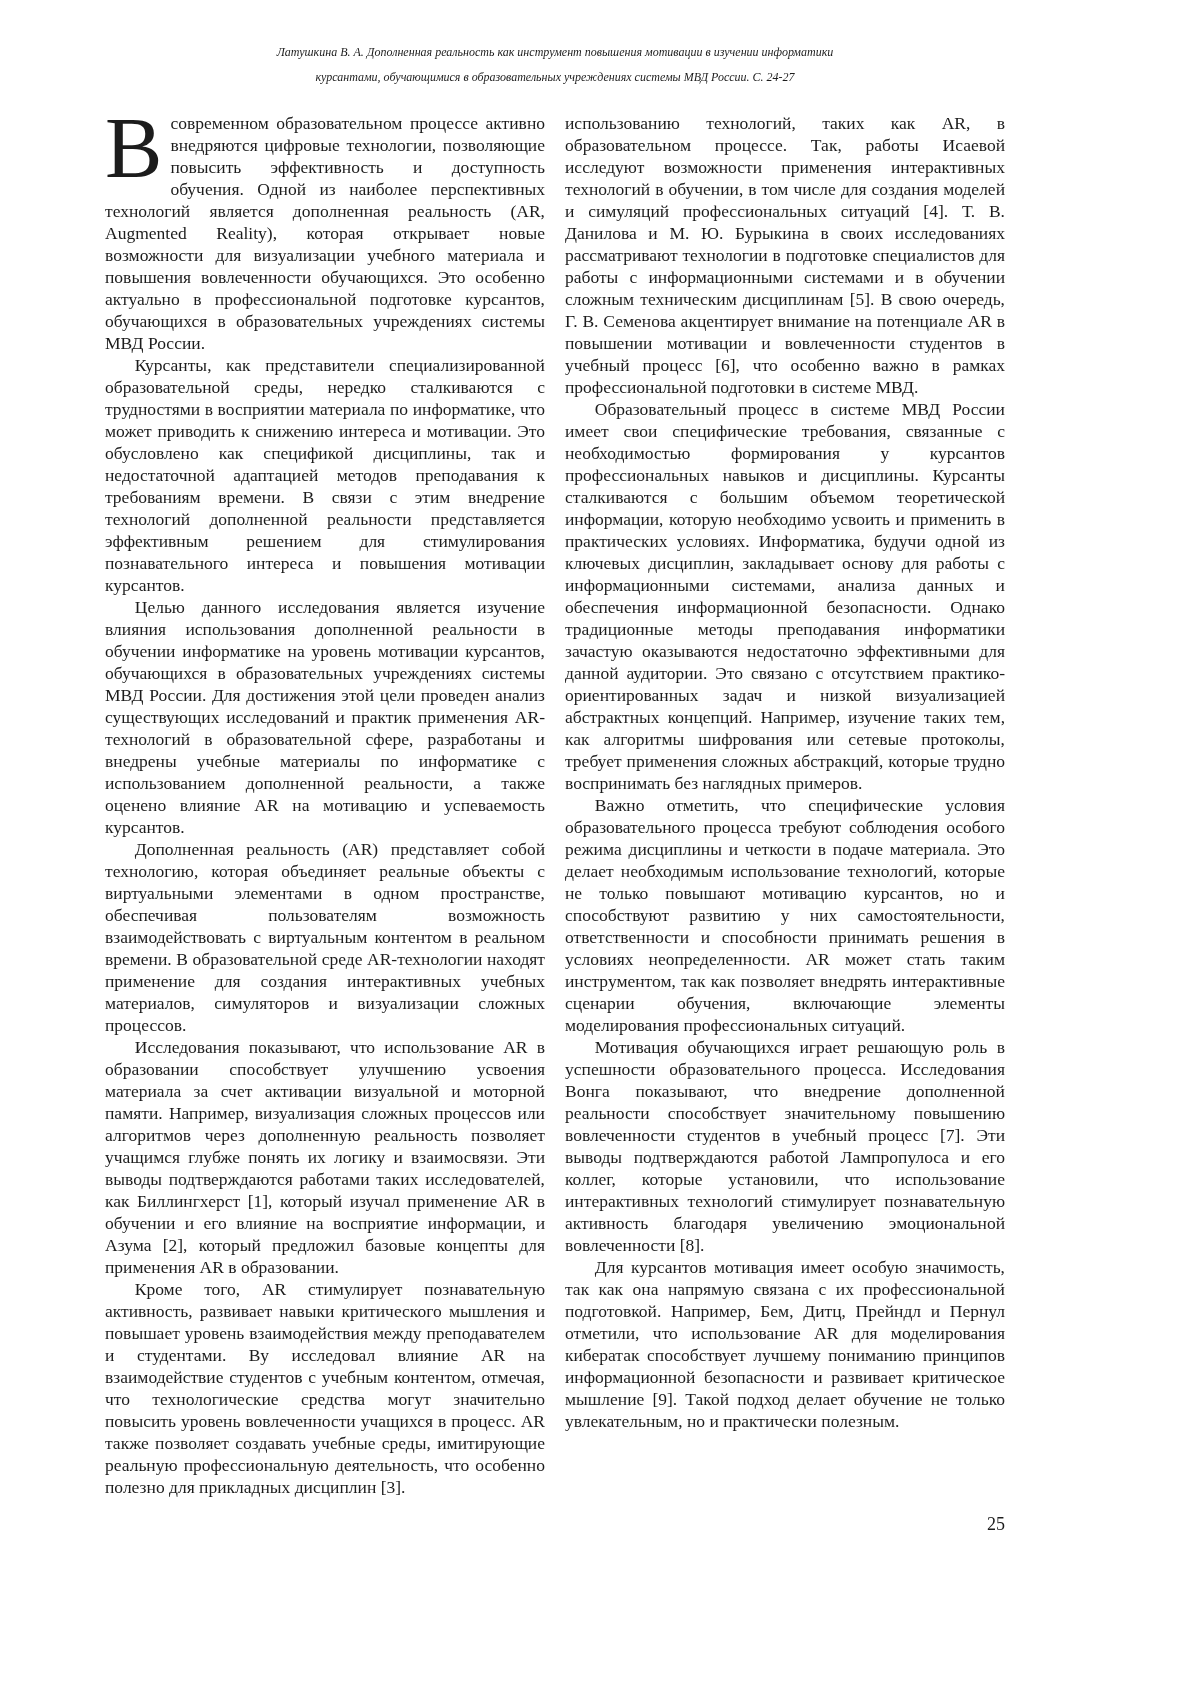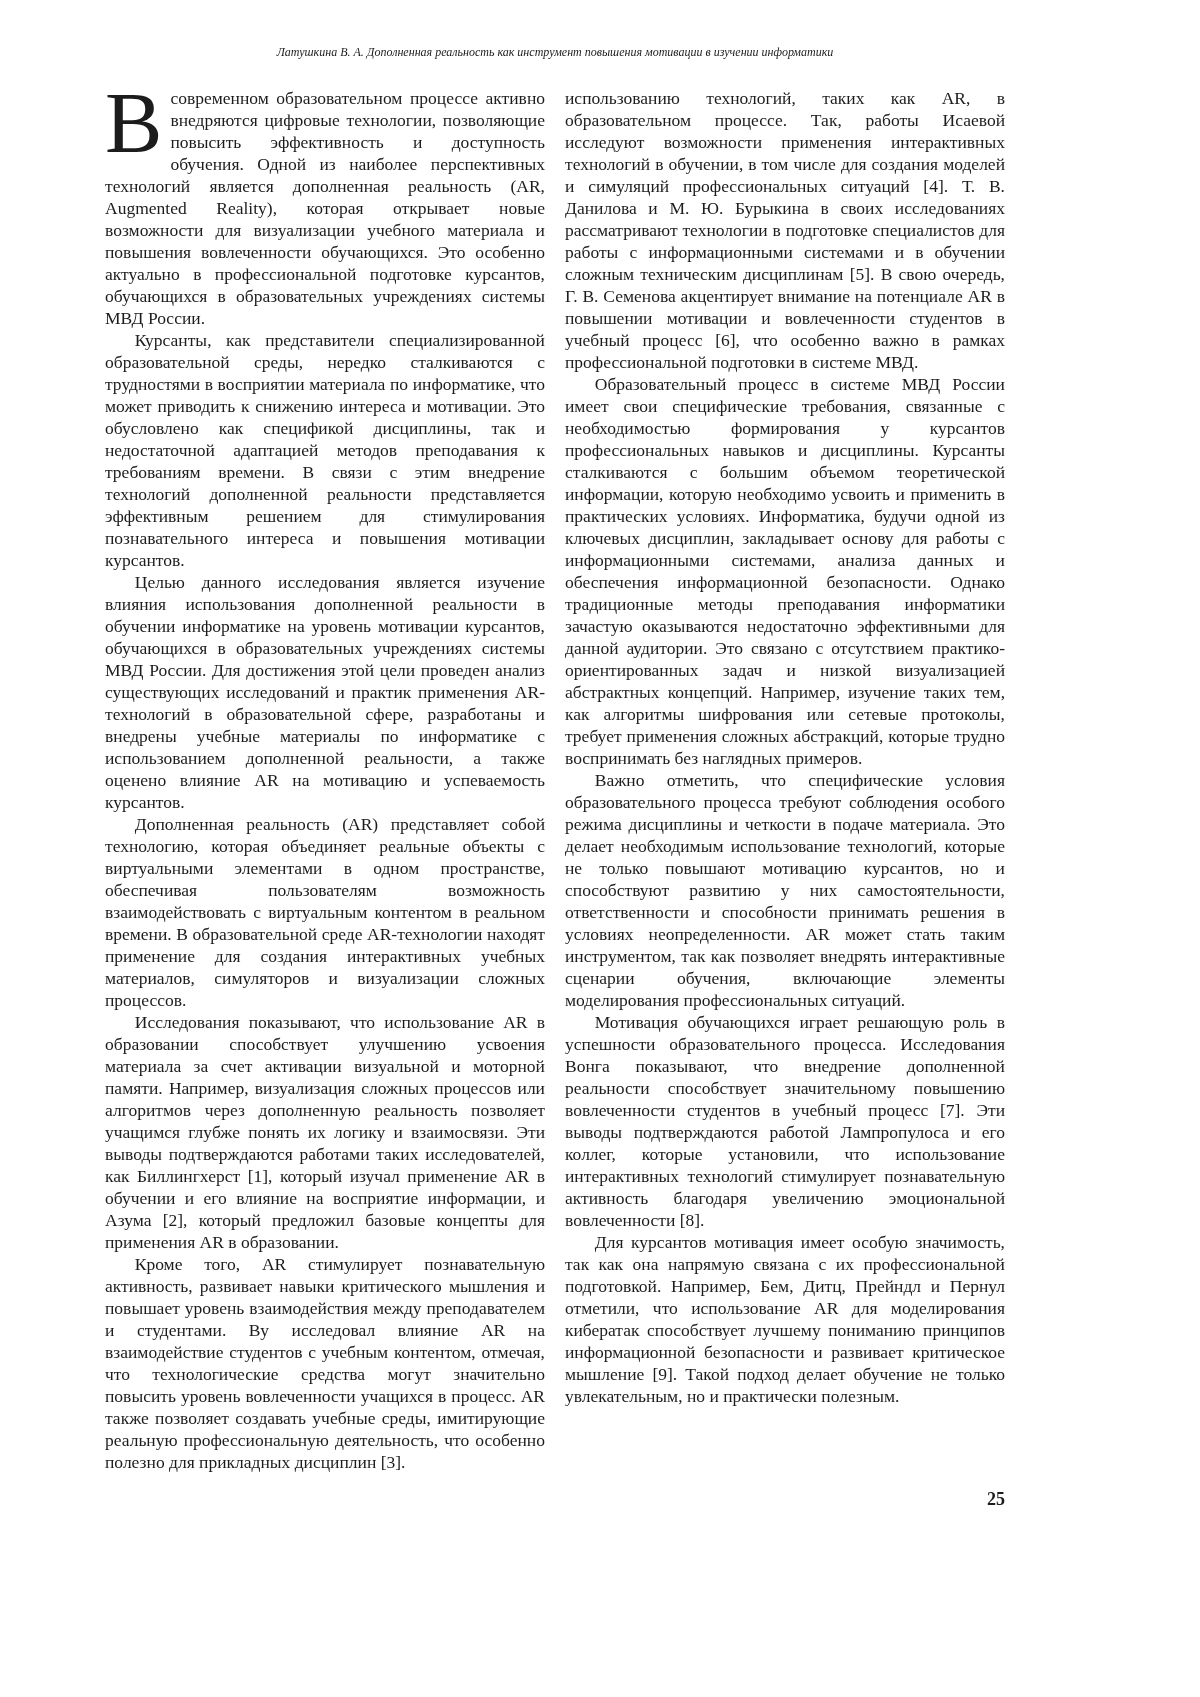--- a/index.html
+++ b/index.html
@@ -50,30 +50,30 @@
     float: left;
     font-size: 86px;
     line-height: 68px;
     padding: 2px 8px 0 0;
     color: #1c1c1c;
   }
   .page-number {
     text-align: right;
     font-size: 18px;
     margin-top: 16px;
-    font-weight: bold;
   }
 </style>
 </head>
 <body>
 
 <div class="page">
 
   <div class="running-head">
     <div>Латушкина В. А. Дополненная реальность как инструмент повышения мотивации в изучении информатики</div>
+    <div>курсантами, обучающимися в образовательных учреждениях системы МВД России. С. 24-27</div>
   </div>
 
   <div class="columns">
 
     <div class="col">
       <p class="no-indent"><span class="dropcap">В</span><span>современном образовательном процессе активно внедряются цифровые технологии, позволяющие повысить эффективность и доступность обучения. Одной из наиболее перспективных технологий является дополненная реальность (AR, Augmented Reality), которая открывает новые возможности для визуализации учебного материала и повышения вовлеченности обучающихся. Это особенно актуально в профессиональной подготовке курсантов, обучающихся в образовательных учреждениях системы МВД России.</span></p>
       <p>Курсанты, как представители специализированной образовательной среды, нередко сталкиваются с трудностями в восприятии материала по информатике, что может приводить к снижению интереса и мотивации. Это обусловлено как спецификой дисциплины, так и недостаточной адаптацией методов преподавания к требованиям времени. В связи с этим внедрение технологий дополненной реальности представляется эффективным решением для стимулирования познавательного интереса и повышения мотивации курсантов.</p>
       <p>Целью данного исследования является изучение влияния использования дополненной реальности в обучении информатике на уровень мотивации курсантов, обучающихся в образовательных учреждениях системы МВД России. Для достижения этой цели проведен анализ существующих исследований и практик применения AR-технологий в образовательной сфере, разработаны и внедрены учебные материалы по информатике с использованием дополненной реальности, а также оценено влияние AR на мотивацию и успеваемость курсантов.</p>
       <p>Дополненная реальность (AR) представляет собой технологию, которая объединяет реальные объекты с виртуальными элементами в одном пространстве, обеспечивая пользователям возможность взаимодействовать с виртуальным контентом в реальном времени. В образовательной среде AR-технологии находят применение для создания интерактивных учебных материалов, симуляторов и визуализации сложных процессов.</p>
       <p>Исследования показывают, что использование AR в образовании способствует улучшению усвоения материала за счет активации визуальной и моторной памяти. Например, визуализация сложных процессов или алгоритмов через дополненную реальность позволяет учащимся глубже понять их логику и взаимосвязи. Эти выводы подтверждаются работами таких исследователей, как Биллингхерст [1], который изучал применение AR в обучении и его влияние на восприятие информации, и Азума [2], который предложил базовые концепты для применения AR в образовании.</p>

